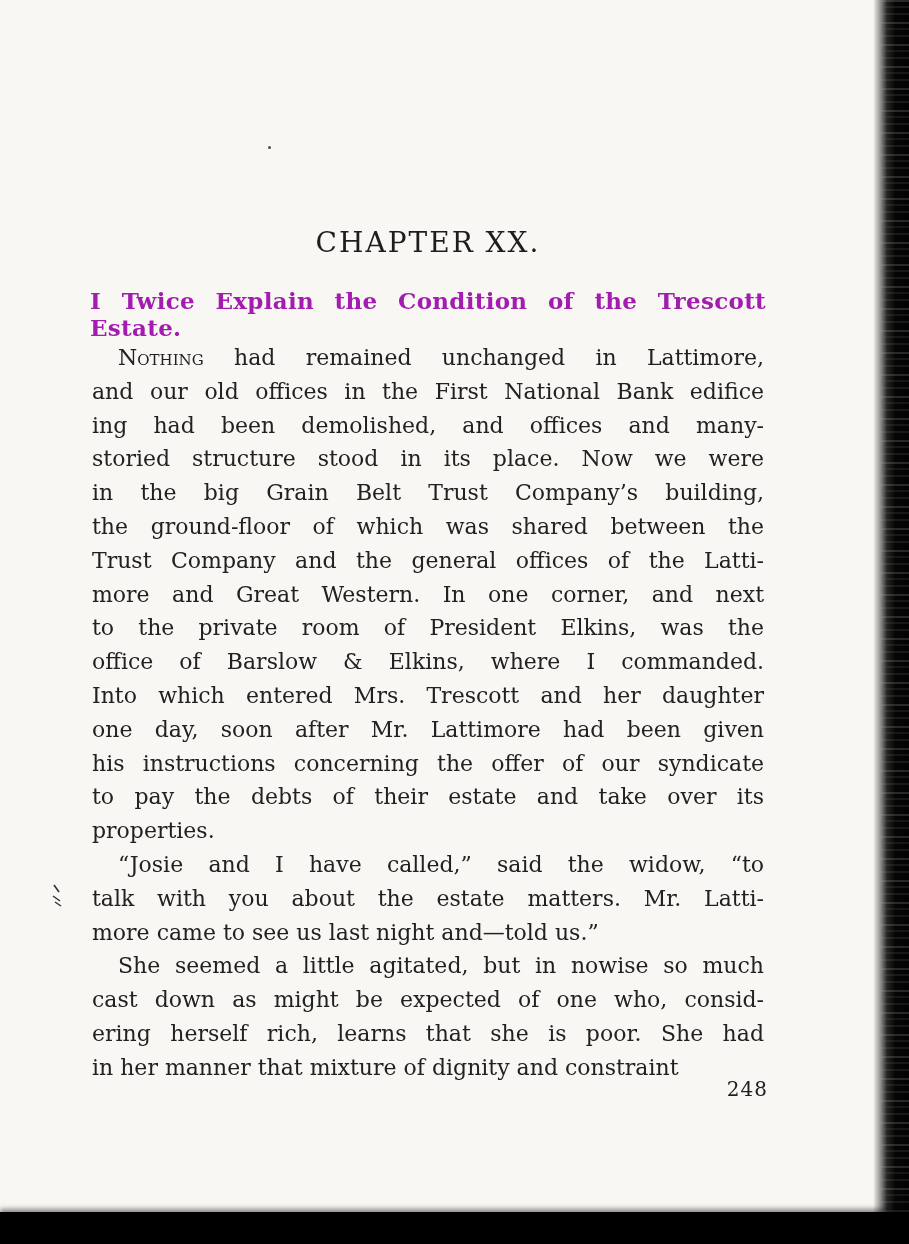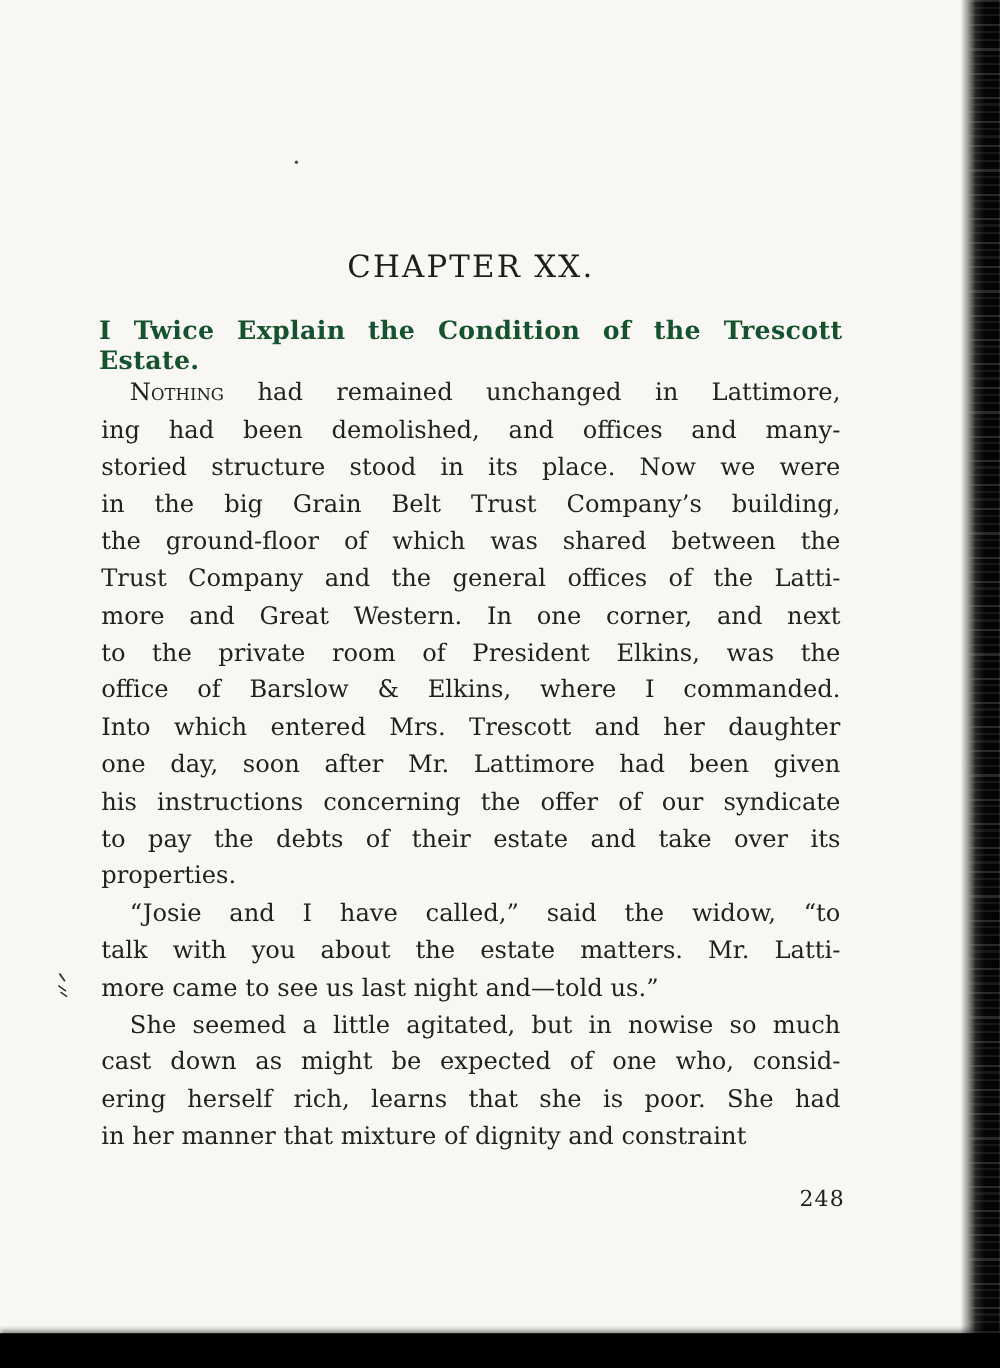--- a/index.html
+++ b/index.html
@@ -32,21 +32,21 @@
   .chapter-title {
     position: absolute;
     top: 287px;
     left: 90px;
     width: 676px;
     font-weight: bold;
     font-size: 23px;
     letter-spacing: 0.3px;
     text-align: justify;
     text-align-last: justify;
-    color: #14532d;
+    color: #a21caf;
   }
   .body-text {
     position: absolute;
     top: 341px;
     left: 92px;
     width: 672px;
     font-size: 22px;
     line-height: 33.8px;
     color: #212121;
   }
@@ -129,20 +129,21 @@
 
 <div class="scan-page">
 
   <div class="chapter-heading">CHAPTER XX.</div>
 
   <div class="chapter-title">I Twice Explain the Condition of the Trescott Estate.</div>
 
   <div class="body-text">
       <div class="paragraph">
         <div class="line first"><span class="lead-smallcaps">Nothing</span> had remained unchanged in Lattimore,</div>
+        <div class="line">and our old offices in the First National Bank edifice</div>
         <div class="line">ing had been demolished, and offices and many-</div>
         <div class="line">storied structure stood in its place.  Now we were</div>
         <div class="line">in the big Grain Belt Trust Company’s building,</div>
         <div class="line">the ground-floor of which was shared between the</div>
         <div class="line">Trust Company and the general offices of the Latti-</div>
         <div class="line">more and Great Western.  In one corner, and next</div>
         <div class="line">to the private room of President Elkins, was the</div>
         <div class="line">office of Barslow &amp; Elkins, where I commanded.</div>
         <div class="line">Into which entered Mrs. Trescott and her daughter</div>
         <div class="line">one day, soon after Mr. Lattimore had been given</div>

